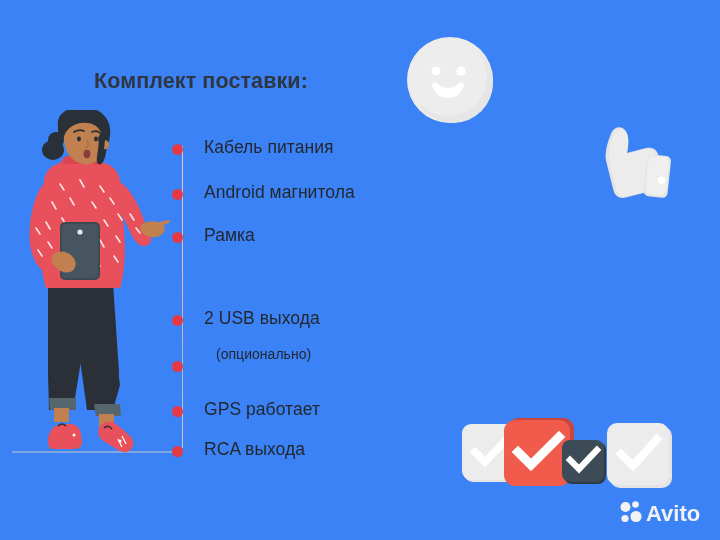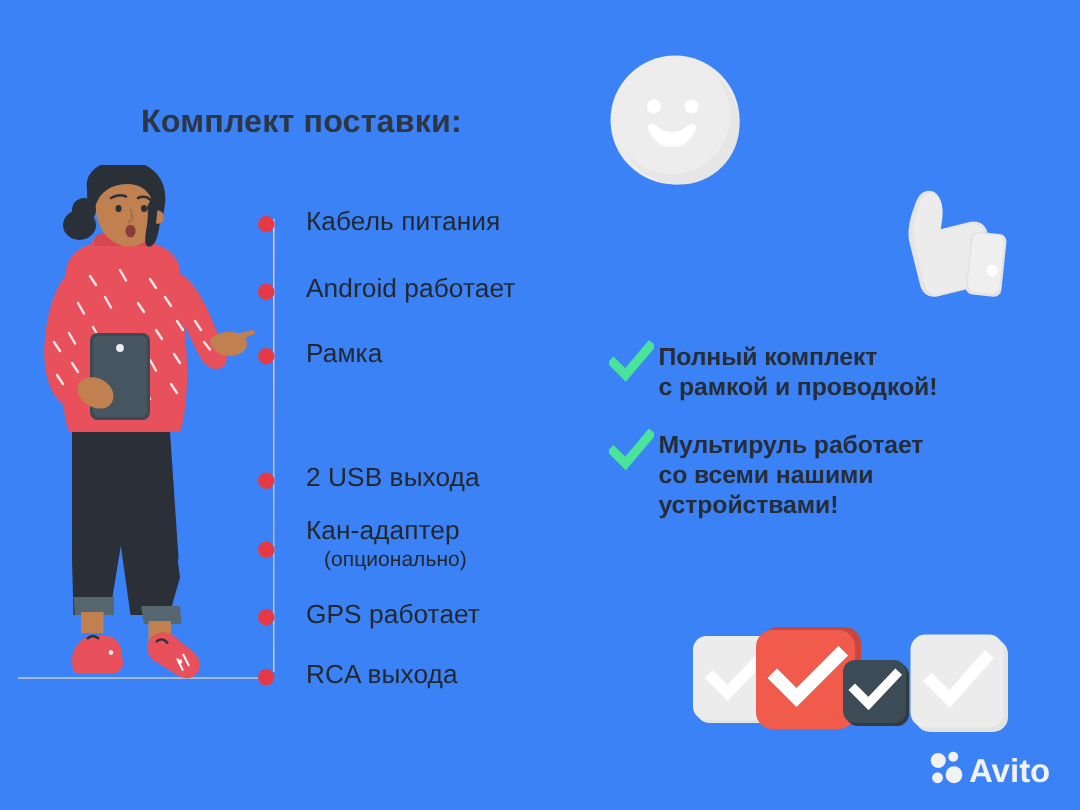--- a/index.html
+++ b/index.html
@@ -94,20 +94,21 @@
     background: #e53946;
     margin-top: 6px;
     z-index: 2;
   }
   .kit-text {
     margin-left: 21px;
     font-size: 17.5px;
     color: #23282f;
     line-height: 1.05;
     letter-spacing: 0.05px;
+    text-align: center;
   }
   .kit-sub {
     display: block;
     font-size: 14px;
     color: #23282f;
     margin-top: 3px;
     margin-left: 12px;
     letter-spacing: 0.03px;
   }
 
@@ -279,73 +280,52 @@
   <div id="kit-list">
     <div class="kit-line"></div>
 
     <div class="kit-item" style="top:10px">
       <span class="kit-bullet"></span>
       <span class="kit-text">Кабель питания</span>
     </div>
 
     <div class="kit-item" style="top:55px">
       <span class="kit-bullet"></span>
-      <span class="kit-text">Android работает</span>
+      <span class="kit-text">Android магнитола</span>
     </div>
 
     <div class="kit-item" style="top:98px">
       <span class="kit-bullet"></span>
       <span class="kit-text">Рамка</span>
     </div>
 
 
     <div class="kit-item" style="top:181px">
       <span class="kit-bullet"></span>
       <span class="kit-text">2 USB выхода</span>
     </div>
 
     <div class="kit-item" style="top:216px">
       <span class="kit-bullet" style="margin-top:17px"></span>
       <span class="kit-text">
-        <span>Кан-адаптер</span>
         <span class="kit-sub">(опционально)</span>
       </span>
     </div>
 
     <div class="kit-item" style="top:272px">
       <span class="kit-bullet"></span>
       <span class="kit-text">GPS работает</span>
     </div>
 
     <div class="kit-item" style="top:312px">
       <span class="kit-bullet"></span>
       <span class="kit-text">RCA выхода</span>
     </div>
   </div>
 
-  <div id="benefits">
-
-    <div class="benefit">
-      <svg class="check-icon" viewBox="0 0 30 30">
-        <path d="M3 15 L11 23 L27 4" stroke="#4ae39a" stroke-width="6.2" fill="none" stroke-linecap="square" stroke-linejoin="miter"></path>
-      </svg>
-      <div class="benefit-text">Полный комплект
-с рамкой и проводкой!</div>
-    </div>
-
-    <div class="benefit" style="margin-top:18px">
-      <svg class="check-icon" viewBox="0 0 30 30">
-        <path d="M3 15 L11 23 L27 4" stroke="#4ae39a" stroke-width="6.2" fill="none" stroke-linecap="square" stroke-linejoin="miter"></path>
-      </svg>
-      <div class="benefit-text">Мультируль работает
-со всеми нашими
-устройствами!</div>
-    </div>
-
-  </div>
 
   <svg id="checkbox-cluster" viewBox="0 0 230 90">
 
     <rect x="4" y="14" width="56" height="56" rx="9" fill="#e4e4e4"></rect>
     <rect x="2" y="12" width="56" height="56" rx="9" fill="#ececec"></rect>
     <path d="M15 40 L25 50 L46 28" stroke="#ffffff" stroke-width="7.5" fill="none" stroke-linecap="square" stroke-linejoin="miter"></path>
 
     <rect x="150" y="14" width="62" height="62" rx="10" fill="#e4e4e4"></rect>
     <rect x="147" y="11" width="62" height="62" rx="10" fill="#ececec"></rect>
     <path d="M161 42 L173 54 L197 27" stroke="#ffffff" stroke-width="8" fill="none" stroke-linecap="square" stroke-linejoin="miter"></path>

